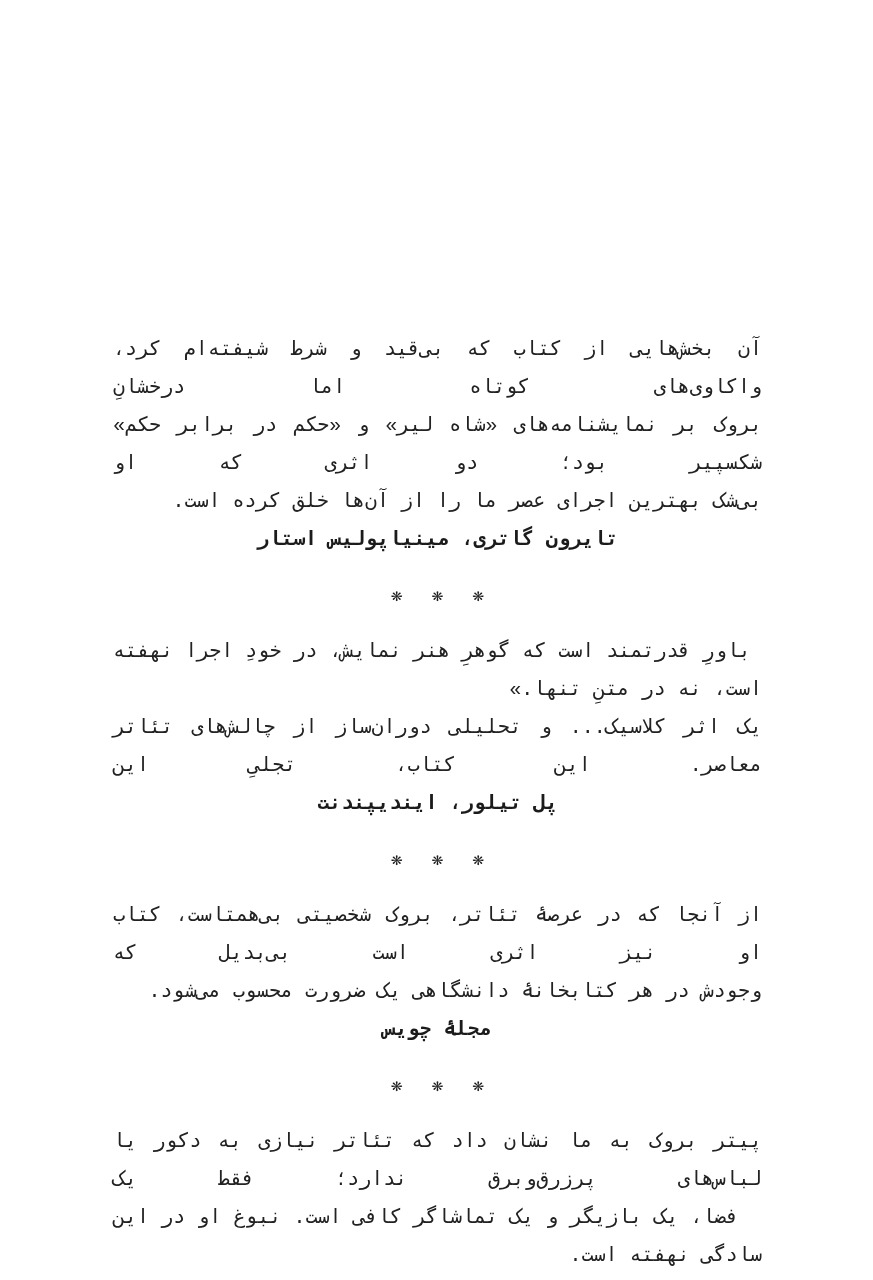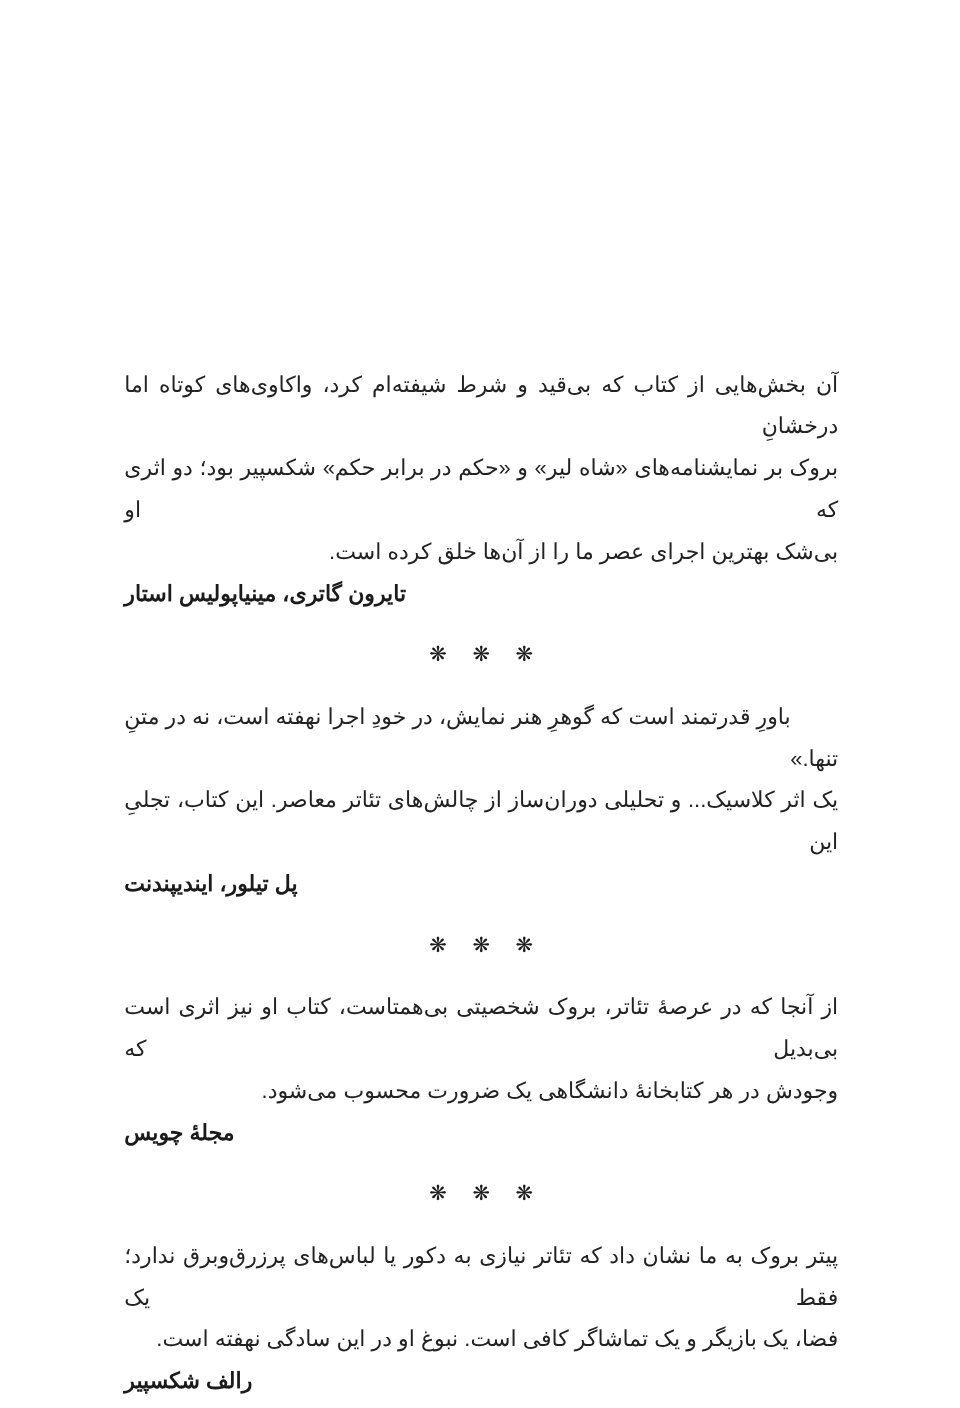--- a/index.html
+++ b/index.html
@@ -9,21 +9,21 @@
   }
   .page {
     position: relative;
     width: 873px;
     height: 1280px;
     margin: 0 auto;
     background: #ffffff;
     box-sizing: border-box;
     padding: 331px 111px 0 113px;
     direction: rtl;
-    font-family: Liberation Sans, sans-serif;
+    font-family: Liberation Mono, monospace;
     color: #222222;
     overflow: hidden;
   }
   .blurb { margin: 0; padding: 0; }
   .line {
     margin: 0;
     font-size: 20px;
     line-height: 38px;
     text-align: justify;
     text-align-last: justify;
@@ -31,21 +31,21 @@
   }
   .line.last {
     text-align: left;
     text-align-last: right;
   }
   .attr {
     margin: 0;
     font-size: 20px;
     line-height: 38px;
     font-weight: bold;
-    text-align: left;
+    text-align: center;
     color: #1b1b1b;
   }
   .sep {
     margin: 18px 0;
     line-height: 38px;
     text-align: center;
     font-size: 19px;
     letter-spacing: 9px;
     color: #1b1b1b;
     

